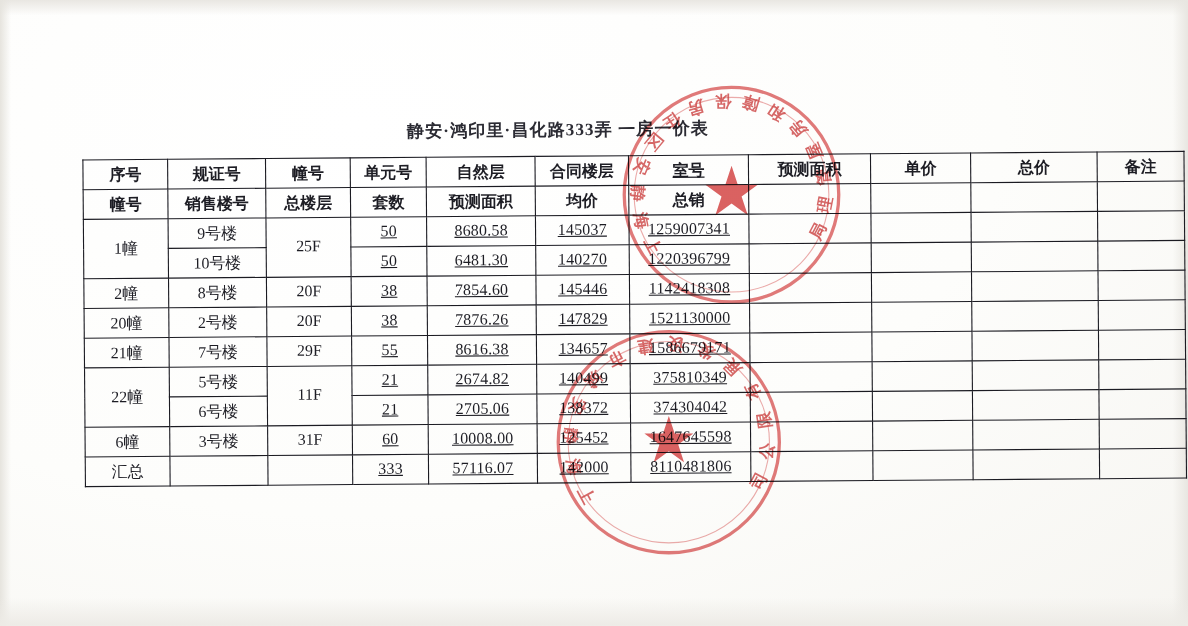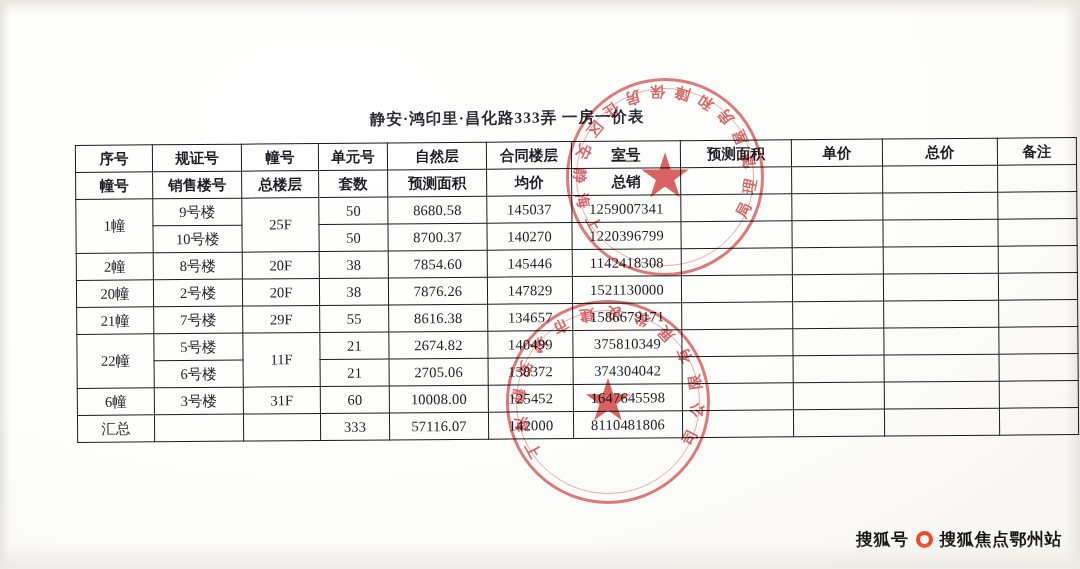--- a/index.html
+++ b/index.html
@@ -51,21 +51,21 @@
     border:1px solid #1b1b22;
     text-align:center;
     vertical-align:middle;
     font-size:14.5px;
     color:#1d1d24;
     height:26px;
     padding:0 2px;
     font-family:"Liberation Serif", serif;
     white-space:nowrap;
   }
-  #price-table td.num{ font-family:"Liberation Serif", serif; letter-spacing:0.2px;}
+  #price-table td.num{ font-family:"Liberation Serif", serif; letter-spacing:0.2px;text-decoration:underline;}
   #price-table tr.head td{ font-weight:bold; }
   #price-table tr.subhead td{ font-weight:bold; }
   .c-seq{width:72px;}
   .c-reg{width:84px;}
   .c-bldg{width:72px;}
   .c-unit{width:64px;}
   .c-nat{width:94px;}
   .c-con{width:80px;}
   .c-room{width:104px;text-decoration:underline;}
   .c-fore{width:106px;}
@@ -176,21 +176,21 @@
         <td class="num">145037</td>
         <td class="num">1259007341</td>
         <td></td>
         <td></td>
         <td></td>
         <td></td>
       </tr>
       <tr>
         <td>10号楼</td>
         <td class="num">50</td>
-        <td class="num">8700.37</td>
+        <td class="num">6481.30</td>
         <td class="num">140270</td>
         <td class="num">1220396799</td>
         <td></td>
         <td></td>
         <td></td>
         <td></td>
       </tr>
 
       <tr>
         <td>2幢</td>
@@ -325,18 +325,13 @@
         <span style="transform: rotate(27.2308deg) translate(0px, -80px) rotate(180deg);">发</span>
         <span style="transform: rotate(45.3846deg) translate(0px, -80px) rotate(180deg);">展</span>
         <span style="transform: rotate(63.5385deg) translate(0px, -80px) rotate(180deg);">有</span>
         <span style="transform: rotate(81.6923deg) translate(0px, -80px) rotate(180deg);">限</span>
         <span style="transform: rotate(99.8462deg) translate(0px, -80px) rotate(180deg);">公</span>
         <span style="transform: rotate(118deg) translate(0px, -80px) rotate(180deg);">司</span>
       </div>
     <div class="star">★</div>
   </div>
 
-  <div id="footer-brand">
-    <span class="fb-text">搜狐号</span>
-    <span class="fb-dot"></span>
-    <span class="fb-text">搜狐焦点鄂州站</span>
-  </div>
 </div>
 
 </body></html>

